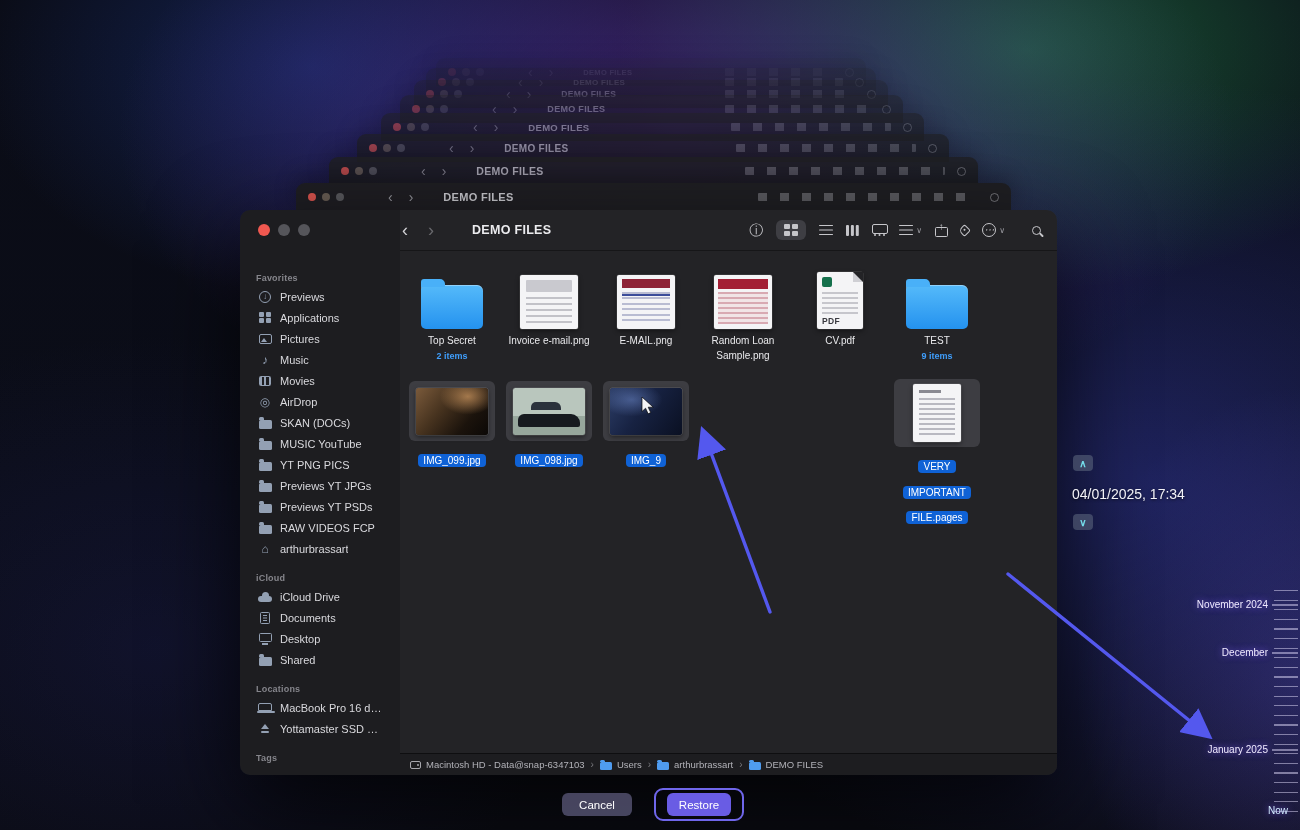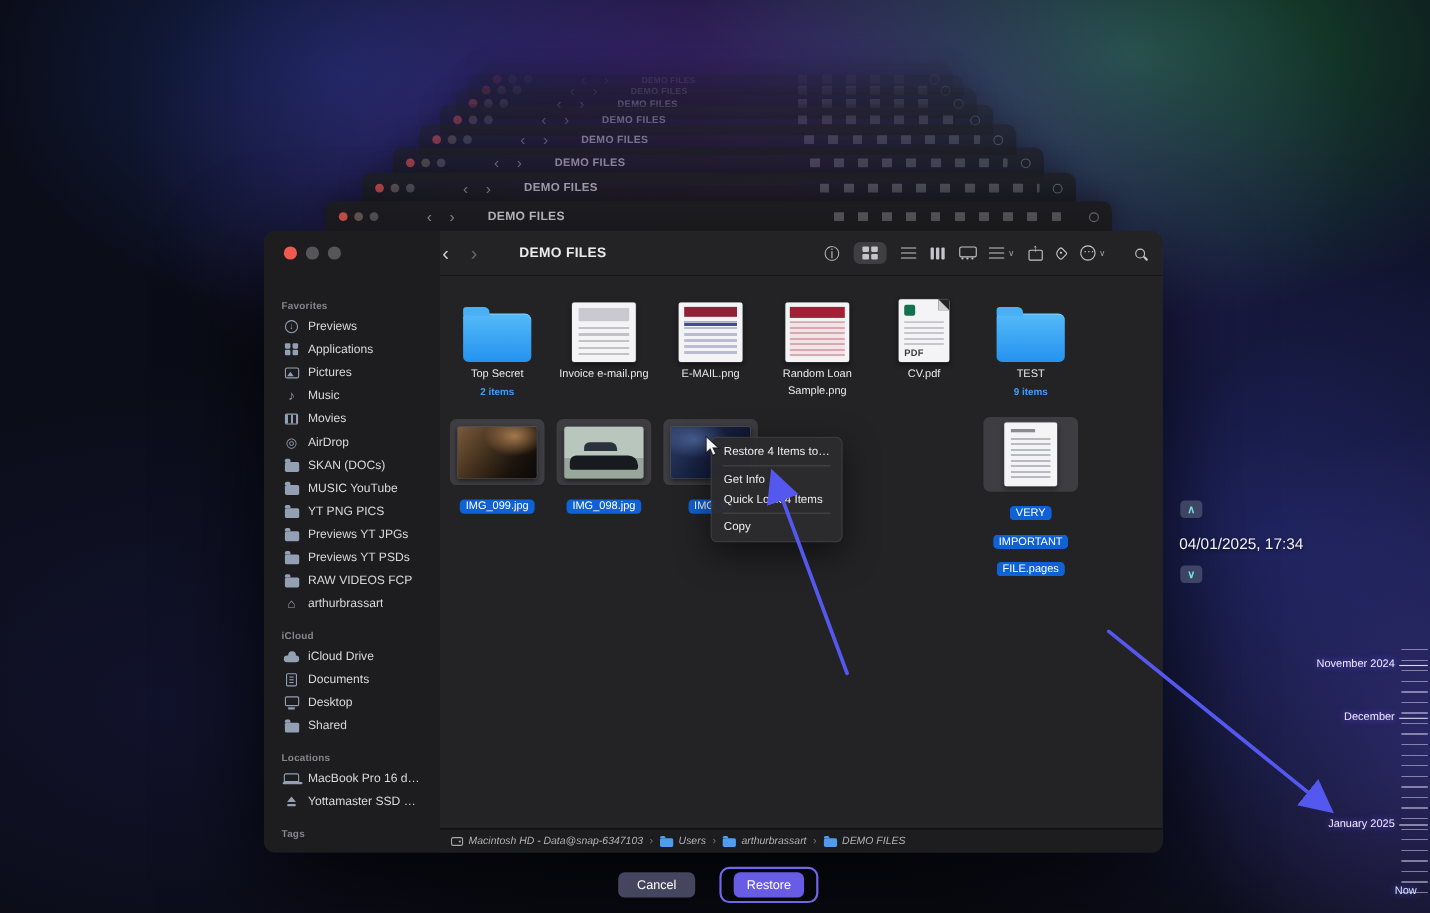--- a/index.html
+++ b/index.html
@@ -159,21 +159,21 @@
       radial-gradient(44px 24px at 30% 25%, rgba(120,150,220,.45), transparent 70%),
       linear-gradient(125deg,#2c3d66 0%, #172242 45%, #0a1022 100%); }
   .th-pages { width:48px; height:58px; }
   .th-pages::before { content:""; position:absolute; top:6px; left:6px; width:22px; height:3px; background:#8a8a92; }
   .th-pages::after { content:""; position:absolute; left:6px; right:6px; top:14px; bottom:6px;
     background:repeating-linear-gradient(#b9b9c1 0 1.8px, transparent 1.8px 5px); }
 
   
   .pathbar { position:absolute; left:160px; right:0; bottom:0; height:22px; background:#1d1d20; border-top:1px solid rgba(0,0,0,.5);
     display:flex; align-items:center; padding:0 10px; gap:6px; font-size:9.5px; color:#b2b2b8; white-space:nowrap; overflow:hidden; }
-  .pseg { display:inline-flex; align-items:center; gap:5px;font-style:italic; }
+  .pseg { display:inline-flex; align-items:center; gap:5px; }
   .psep { color:#77777c; font-size:10px; }
   .pic { position:relative; display:inline-block; flex:none; }
   .p-disk { width:11px; height:8px; border:1px solid #a7a7ad; border-radius:2px; }
   .p-disk::after { content:""; position:absolute; right:1.5px; top:2.5px; width:2px; height:2px; border-radius:50%; background:#a7a7ad; }
   .p-folder { width:12px; height:8px; background:#4f9cf0; border-radius:1.5px; margin-top:2px; }
   .p-folder::before { content:""; position:absolute; top:-2px; left:0; width:5px; height:2.5px; background:#4f9cf0; border-radius:1.5px 1.5px 0 0; }
 
   
   .menu { position:absolute; left:646px; top:397px; width:120px; background:rgba(43,43,46,.97);
     border:1px solid rgba(255,255,255,.09); border-radius:6px; padding:4px 0; z-index:20;
@@ -562,28 +562,20 @@
           <span>arthurbrassart</span>
         </span>
       <span class="psep">›</span>
       <span class="pseg">
           <i class="pic p-folder"></i>
           <span>DEMO FILES</span>
         </span>
     </div>
   </div>
 
-  <div class="menu">
-    <div class="mi">Restore 4 Items to…</div>
-    <div class="msep"></div>
-    <div class="mi">Get Info</div>
-    <div class="mi">Quick Look 4 Items</div>
-    <div class="msep"></div>
-    <div class="mi">Copy</div>
-  </div>
 
   <svg class="arrows" viewBox="0 0 1300 830">
     <defs>
       <marker id="ah" markerWidth="9" markerHeight="9" refX="6.5" refY="4.5" orient="auto">
         <path d="M0,0 L9,4.5 L0,9 Z" fill="#5458ee"></path>
       </marker>
     </defs>
     <line x1="770" y1="612" x2="704" y2="434" stroke="#5458ee" stroke-width="3.4" stroke-linecap="round" marker-end="url(#ah)"></line>
     <line x1="1008" y1="574" x2="1206" y2="734" stroke="#5458ee" stroke-width="3.4" stroke-linecap="round" marker-end="url(#ah)"></line>
   </svg>

